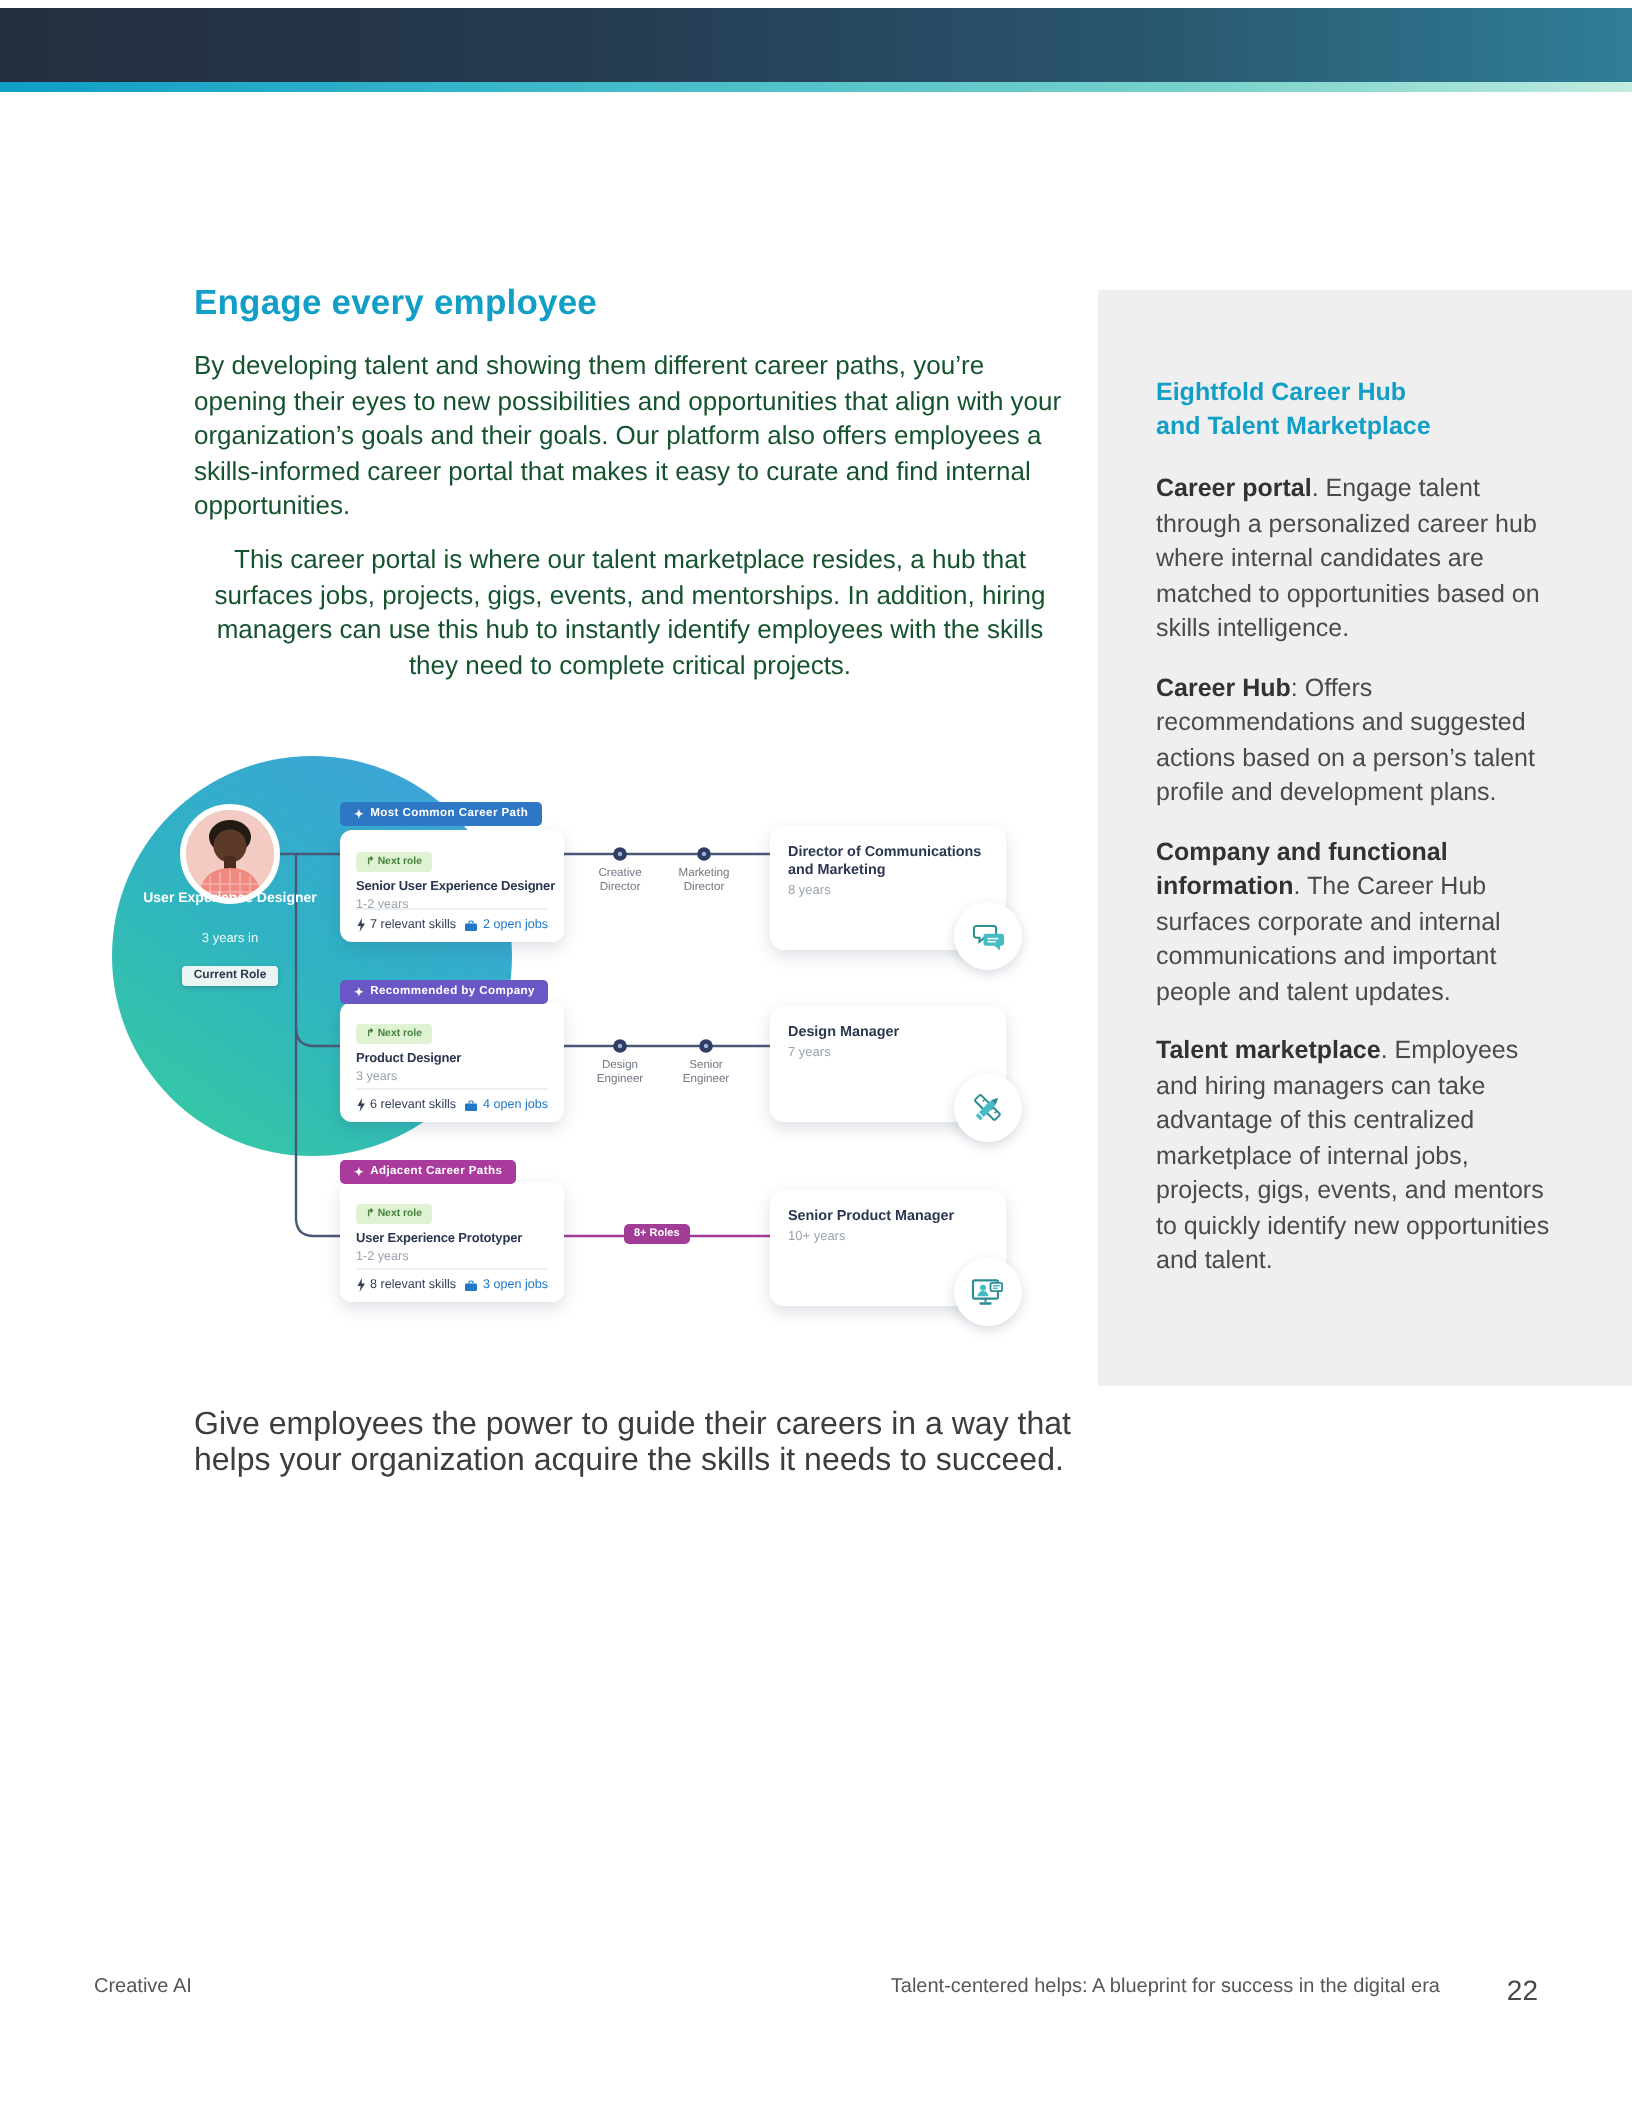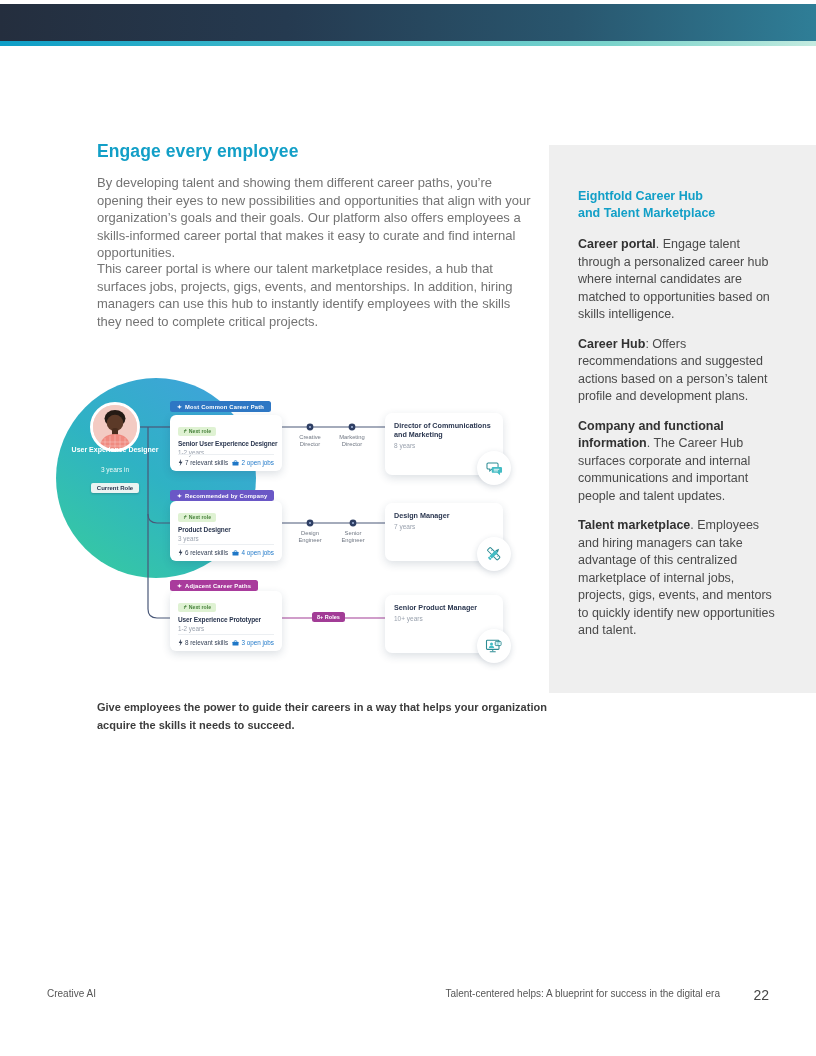--- a/index.html
+++ b/index.html
@@ -8,25 +8,25 @@
 
   
   .topbar{position:absolute;left:0;top:4px;width:816px;height:37px;
           background:linear-gradient(90deg,#242E3E 0%,#253A50 35%,#29566E 70%,#2F7E97 100%);}
   .topbar-accent{position:absolute;left:0;top:41px;width:816px;height:5px;
           background:linear-gradient(90deg,#0E9EC7 0%,#3FB9C9 35%,#7AD3CB 75%,#ABE4D9 93%,#C4EBE0 100%);}
 
   
   .page-title{position:absolute;left:97px;top:141px;margin:0;font-size:17.5px;font-weight:bold;
           color:#129FC7;letter-spacing:.1px;}
-  .body-text{margin:0;font-size:13px;line-height:17.5px;color:#737373;}
+  .body-text{margin:0;font-size:13px;line-height:17.5px;color:#14532d;}
   .para-1{position:absolute;left:97px;top:174px;width:436px;}
-  .para-2{position:absolute;left:97px;top:260px;width:436px;}
-  .caption{position:absolute;left:97px;top:688px;width:452px;font-size:11px;line-height:17.5px;
-          font-weight:bold;color:#3D3D3D;}
+  .para-2{position:absolute;left:97px;top:271px;width:436px;text-align:center;}
+  .caption{position:absolute;left:97px;top:688px;width:452px;font-size:16px;line-height:17.5px;
+          font-weight:normal;color:#3D3D3D;}
 
   
   .sidebar{position:absolute;left:549px;top:145px;width:267px;height:548px;background:#EFEFEF;
           box-sizing:border-box;padding:43px 30px 0 29px;}
   .sidebar-title{margin:0 0 14px 0;font-size:12.5px;line-height:17px;font-weight:bold;color:#129FC7;}
   .sidebar-item{margin:0 0 12px 0;font-size:12.5px;line-height:17.5px;color:#4A4A4A;width:200px;}
   .sidebar-item strong{color:#323232;}
 
   
   .footer-brand{position:absolute;left:47px;top:988px;font-size:10px;color:#565656;}

